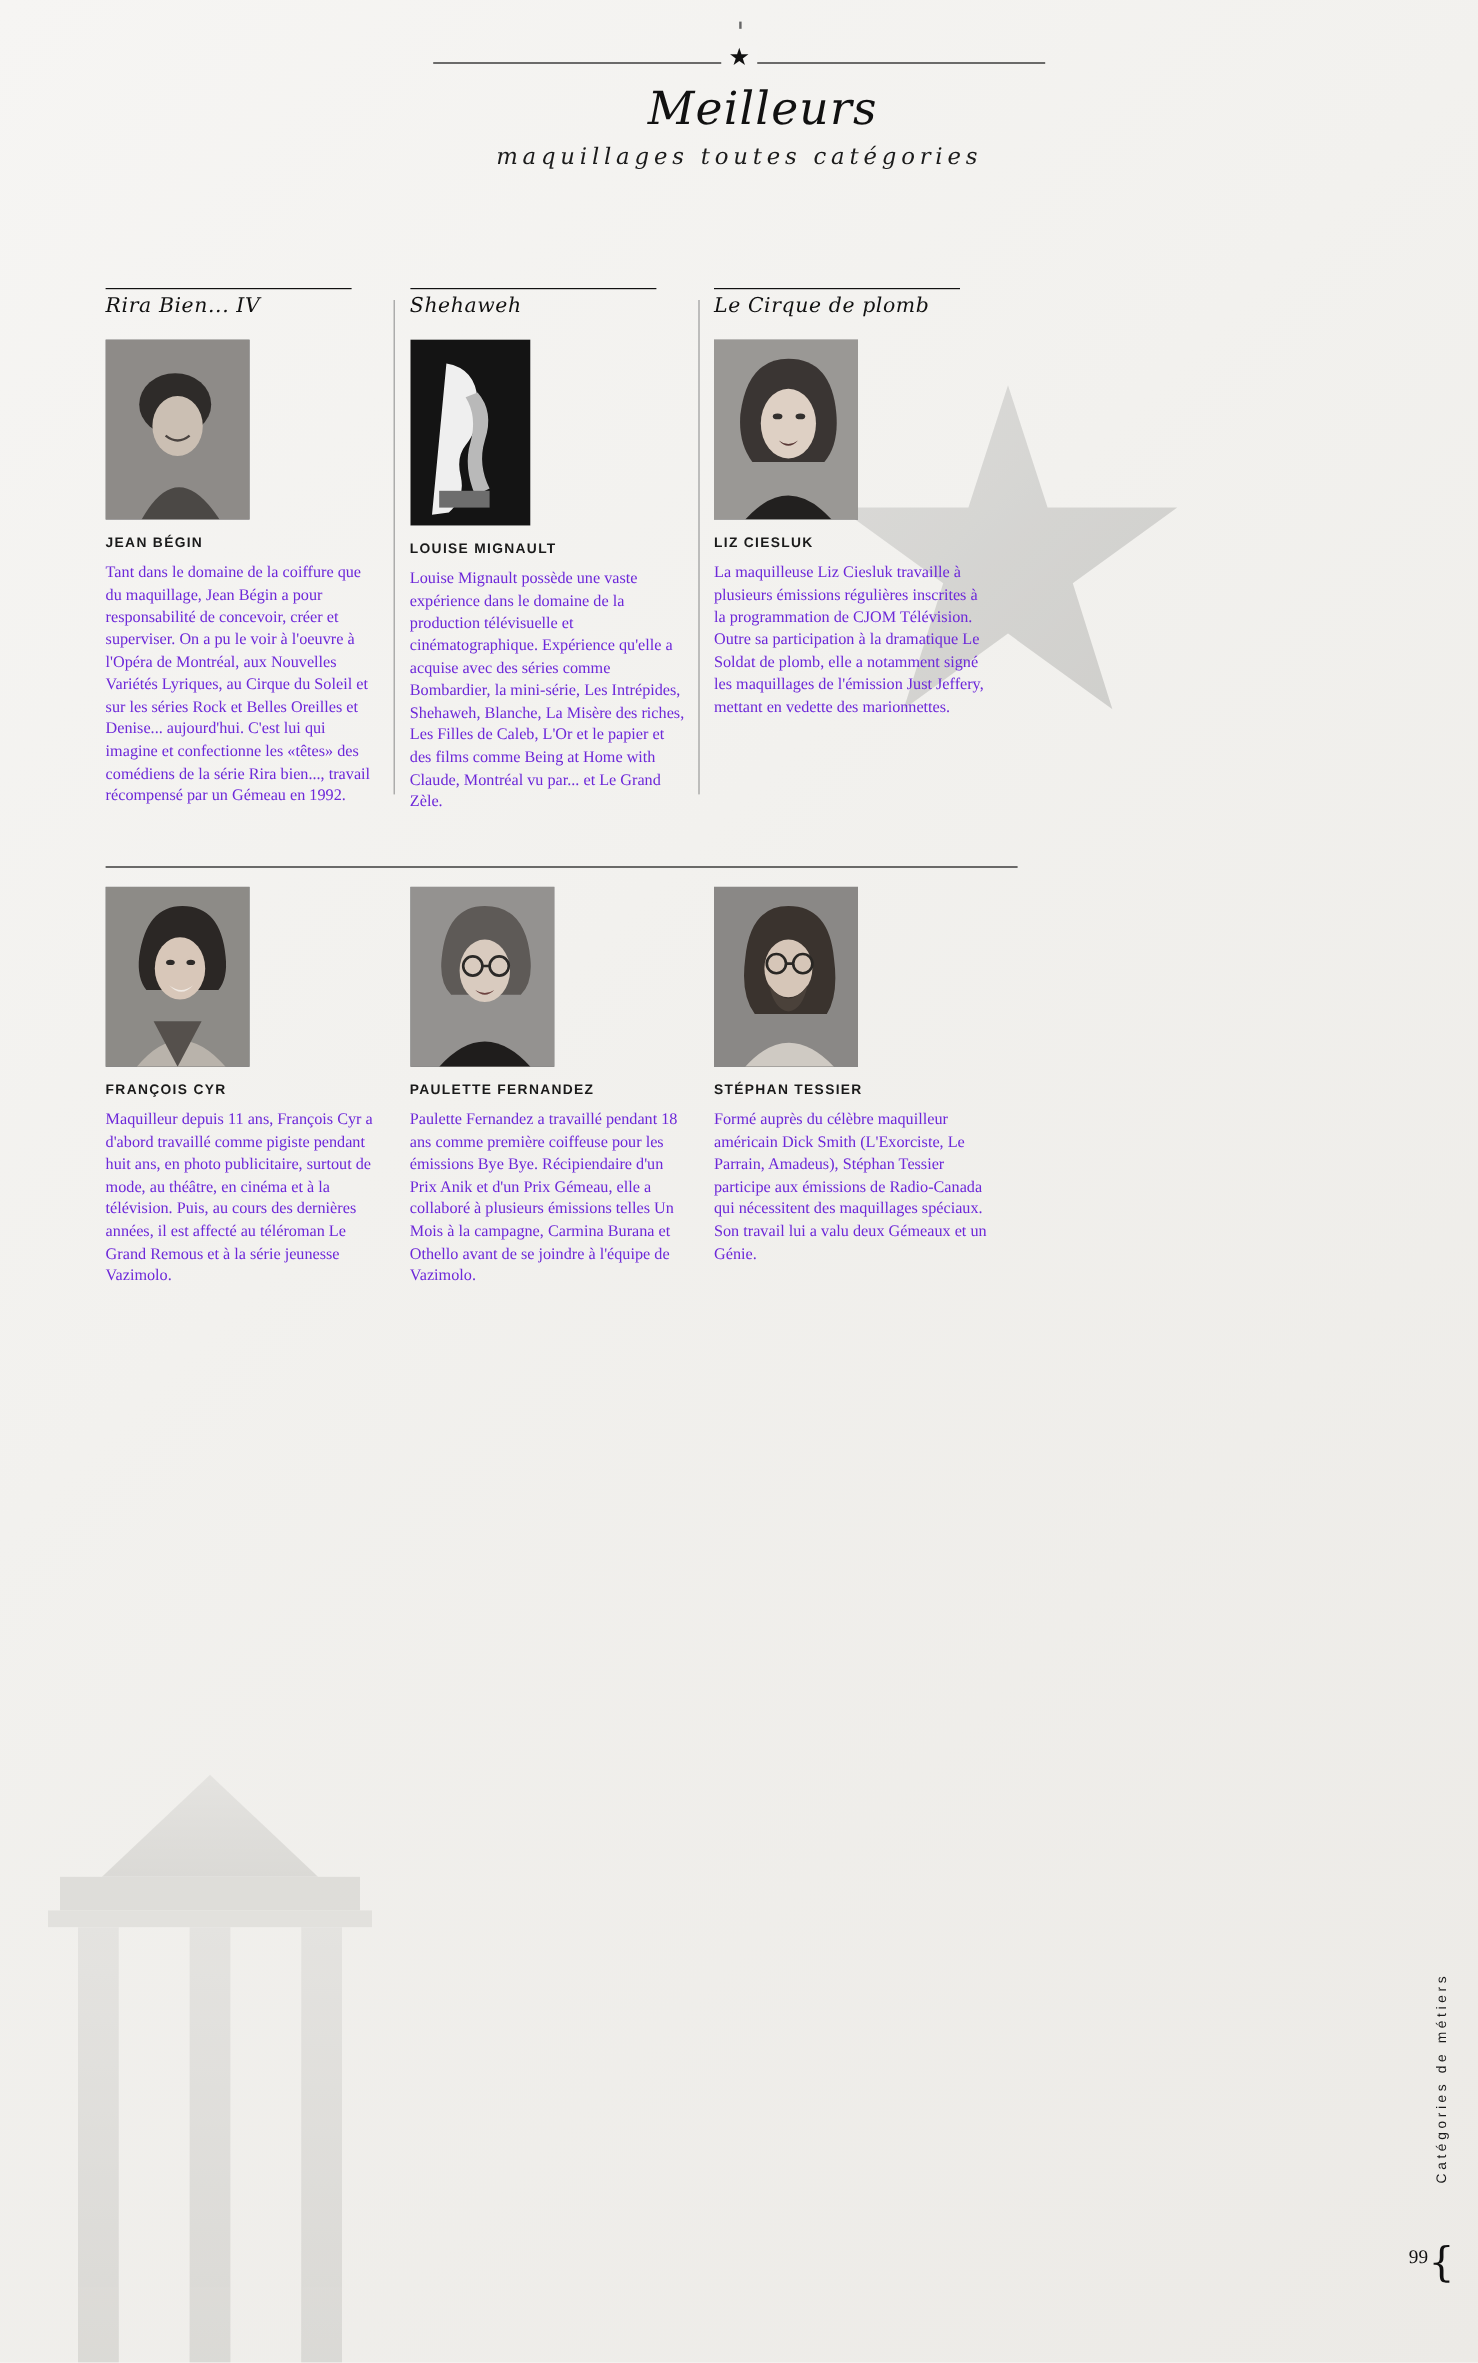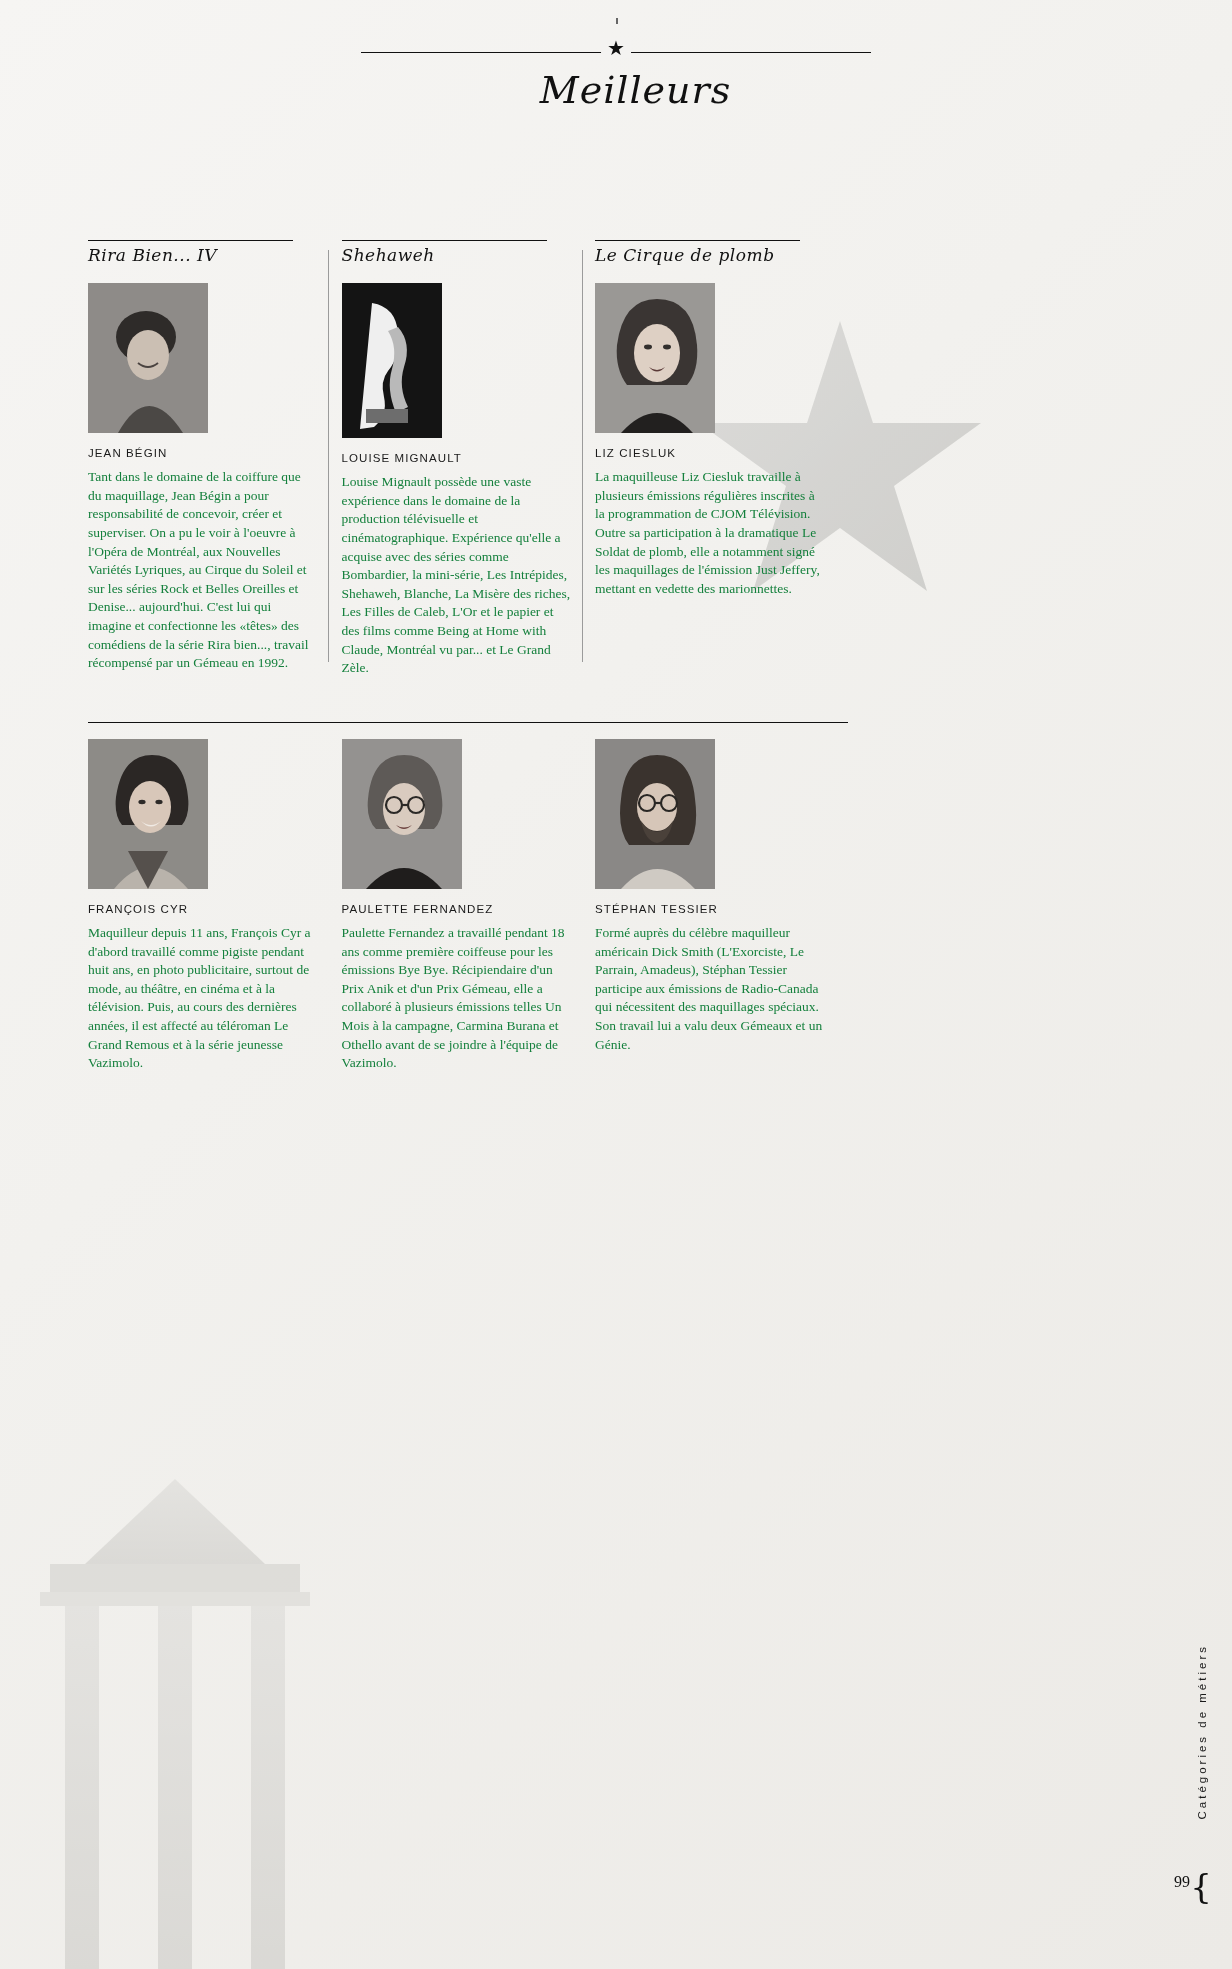--- a/index.html
+++ b/index.html
@@ -142,29 +142,29 @@
     overflow: hidden;
   }
   .photo.tall {
     width: 100px;
     height: 155px;
   }
   .person-name {
     font-family: "Liberation Sans", sans-serif;
     font-size: 11.5px;
     letter-spacing: 1.1px;
-    font-weight: 400;
+    font-weight: 700;
     color: #1a1a1a;
     margin-bottom: 9px;
   }
   .bio {
     font-size: 13.5px;
     line-height: 1.38;
     text-align: left;
-    color: #15803d;
+    color: #6d28d9;
   }
 
   .row2 {
     margin-top: 44px;
   }
   .row2-rule {
     border-top: 1px solid #111;
     width: 760px;
     margin-bottom: 4px;
   }
@@ -239,20 +239,21 @@
     <rect x="148" y="137" width="34" height="363" fill="url(#colGrad)"></rect>
     <rect x="241" y="137" width="34" height="363" fill="url(#colGrad)"></rect>
   </svg>
 
   <div class="masthead">
     <div class="rule-wrap">
       <div class="rule-line"></div>
       <div class="rule-star">★</div>
     </div>
     <div class="masthead-title">Meilleurs</div>
+    <div class="masthead-sub">maquillages toutes catégories</div>
   </div>
 
   <div class="content">
 
     <div class="row">
 
       <div class="col sep">
         <div class="cat-rule"></div>
         <div class="cat-title">Rira Bien... IV</div>
         <div class="photo">

